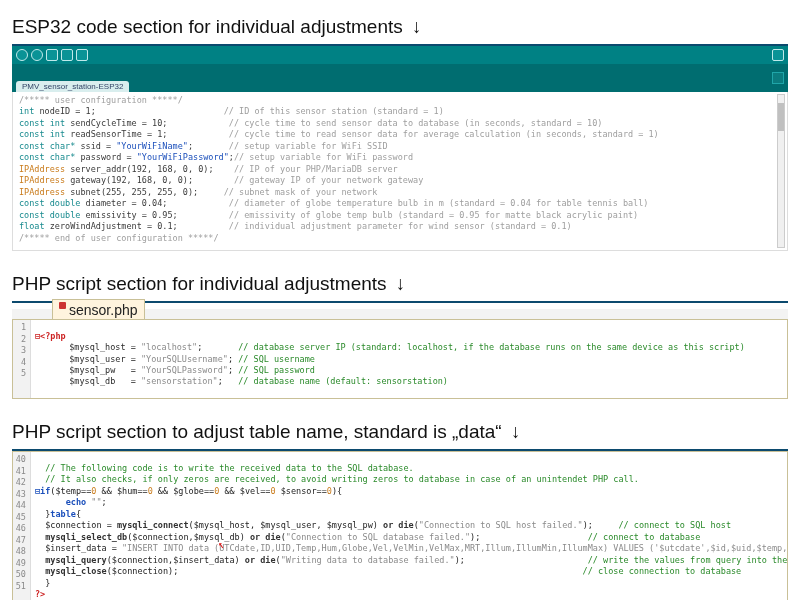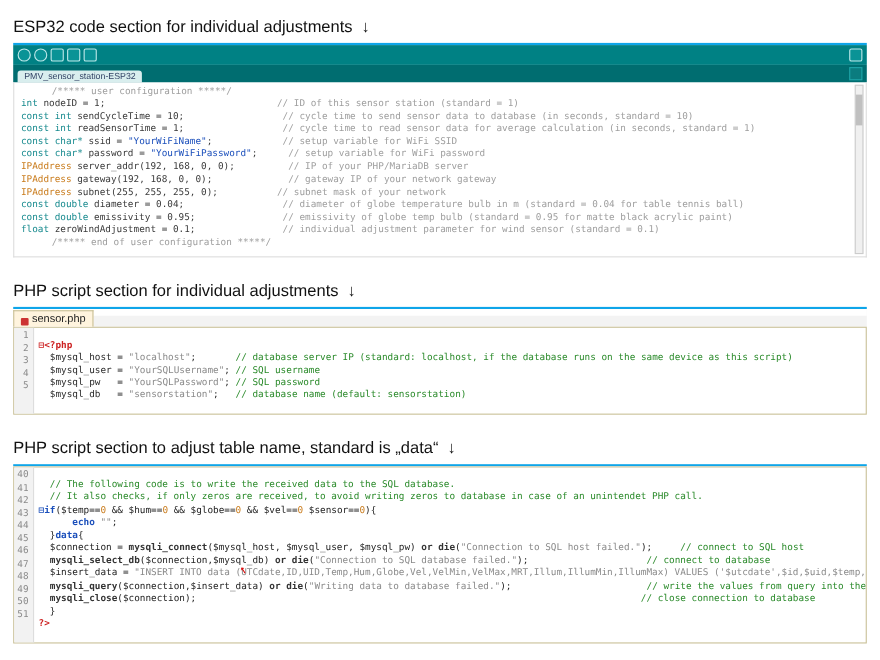--- a/index.html
+++ b/index.html
@@ -5,25 +5,25 @@
   * { box-sizing: border-box; }
   body {
     margin: 0;
     padding: 12px;
     font-family: Arial, Helvetica, sans-serif;
     background: #fff;
     color: #222;
     width: 800px;
   }
   .section-title {
-    font-size: 15px;
+    font-size: 19px;
     font-weight: 400;
     padding: 4px 0 6px 0;
     margin: 0;
-    border-bottom: 2px solid #0ea5e9;
+    border-bottom: 2px solid #0c4a6e;
     color: #111;
   }
   .arrow { padding-left: 4px; }
   .panel { margin-bottom: 18px; }
 
   
   .arduino-toolbar {
     background: #008184;
     height: 18px;
     display: flex;
@@ -35,21 +35,21 @@
     width: 12px; height: 12px;
     border: 1px solid #bfe9ea;
     border-radius: 50%;
     background: #0a9396;
     display: flex; align-items: center; justify-content: center;
   }
   .arduino-toolbar .btn.sq { border-radius: 2px; }
   .arduino-toolbar .spacer { flex: 1; }
   .arduino-tab-band {
     background: #006d70;
-    height: 16px;
+    height: 28px;
     display: flex;
     align-items: flex-end;
     padding-left: 4px;
     gap: 4px;
   }
   .arduino-tab {
     background: #d9eeee;
     color: #346;
     font-size: 8px;
     padding: 2px 6px 1px 6px;
@@ -82,40 +82,40 @@
     background: #c0c0c0;
   }
   pre.code {
     margin: 0;
     font-family: "Consolas", "Menlo", monospace;
     font-size: 8.5px;
     line-height: 1.35;
     white-space: pre;
     color: #3a3a3a;
   }
-  .c-comment { color: #9e9e9e; margin-left: 28px; }
+  .c-comment { color: #9e9e9e; }
   .c-kw2     { color: #178a8e; }
   .c-type    { color: #c97b1b; }
   .c-str     { color: #1b4fbb; }
   .c-num     { color: #3a3a3a; }
 
   
   .npp-tabrow {
     height: 16px;
     background: #f3f3f3;
     display: flex; align-items: flex-end;
     border-top: 6px solid #fff;
   }
   .npp-tab {
-    font-size: 10px;
+    font-size: 14px;
     padding: 2px 6px 1px 6px;
     background: #fff4de;
     border: 1px solid #c9c097;
     border-bottom: none;
-    display: flex; gap: 3px; align-items: flex-end;
+    display: flex; gap: 3px; align-items: flex-start; margin-left: 40px;
   }
   .npp-tab .dot {
     width: 7px; height: 7px;
     background: #c33;
     border-radius: 1px;
   }
   .npp-codewrap {
     border: 1px solid #c9c097;
     background: #fff;
     display: flex;
@@ -133,21 +133,21 @@
     white-space: pre;
     min-width: 18px;
   }
   .npp-code {
     padding: 2px 4px;
     white-space: pre;
     overflow: hidden;
   }
   .php-tag  { color: #c22; font-weight: bold; }
   .php-cm   { color: #2a8a2a; }
-  .php-var  { color: #2a2a2a; }
+  .php-var  { color: #2a2a2a; margin-left: 24px; }
   .php-str  { color: #8a8a8a; }
   .php-kw   { color: #1b4fbb; font-weight: bold; text-align: right; }
   .php-fn   { color: #333; font-weight: bold; text-align: center; }
   .php-die  { color: #333; font-weight: bold; }
   .php-qstr { color: #8a8a8a; }
   .php-num  { color: #c97b1b; }
   .red-arrow {
     position: absolute;
     font-size: 11px;
     color: #d00;
@@ -238,21 +238,21 @@
 46
 47
 48
 49
 50
 51</div>
     <pre class="npp-code" id="php2-pre"><span>  </span><span class="php-cm">// The following code is to write the received data to the SQL database.</span>
 <span>  </span><span class="php-cm">// It also checks, if only zeros are received, to avoid writing zeros to database in case of an unintendet PHP call.</span>
 <span class="php-kw">⊟if</span><span>($temp==</span><span class="php-num">0</span><span> &amp;&amp; $hum==</span><span class="php-num">0</span><span> &amp;&amp; $globe==</span><span class="php-num">0</span><span> &amp;&amp; $vel==</span><span class="php-num">0</span><span> $sensor==</span><span class="php-num">0</span><span>){</span>
 <span>      </span><span class="php-kw">echo</span><span> </span><span class="php-str">""</span><span>;</span>
-<span>  }</span><span class="php-kw">data</span><span>{</span>
+<span>  }</span><span class="php-kw">table</span><span>{</span>
 <span>  $connection = </span><span class="php-fn">mysqli_connect</span><span>($mysql_host, $mysql_user, $mysql_pw) </span><span class="php-die">or die</span><span>(</span><span class="php-qstr">"Connection to SQL host failed."</span><span>);     </span><span class="php-cm">// connect to SQL host</span>
 <span>  </span><span class="php-fn">mysqli_select_db</span><span>($connection,$mysql_db) </span><span class="php-die">or die</span><span>(</span><span class="php-qstr">"Connection to SQL database failed."</span><span>);                     </span><span class="php-cm">// connect to database</span>
 <span>  $insert_data = </span><span class="php-qstr">"INSERT INTO data (UTCdate,ID,UID,Temp,Hum,Globe,Vel,VelMin,VelMax,MRT,Illum,IllumMin,IllumMax) VALUES ('$utcdate',$id,$uid,$temp,$hum,$globe,$vel,$velmin,$velmax,$mrt</span>
 <span>  </span><span class="php-fn">mysqli_query</span><span>($connection,$insert_data) </span><span class="php-die">or die</span><span>(</span><span class="php-qstr">"Writing data to database failed."</span><span>);                        </span><span class="php-cm">// write the values from query into the database</span>
 <span>  </span><span class="php-fn">mysqli_close</span><span>($connection);                                                                               </span><span class="php-cm">// close connection to database</span>
 <span>  }</span>
 <span class="php-tag">?&gt;</span></pre>
     <span class="red-arrow" style="left:205px; top:86px">↖</span>
   </div>
 </div>

